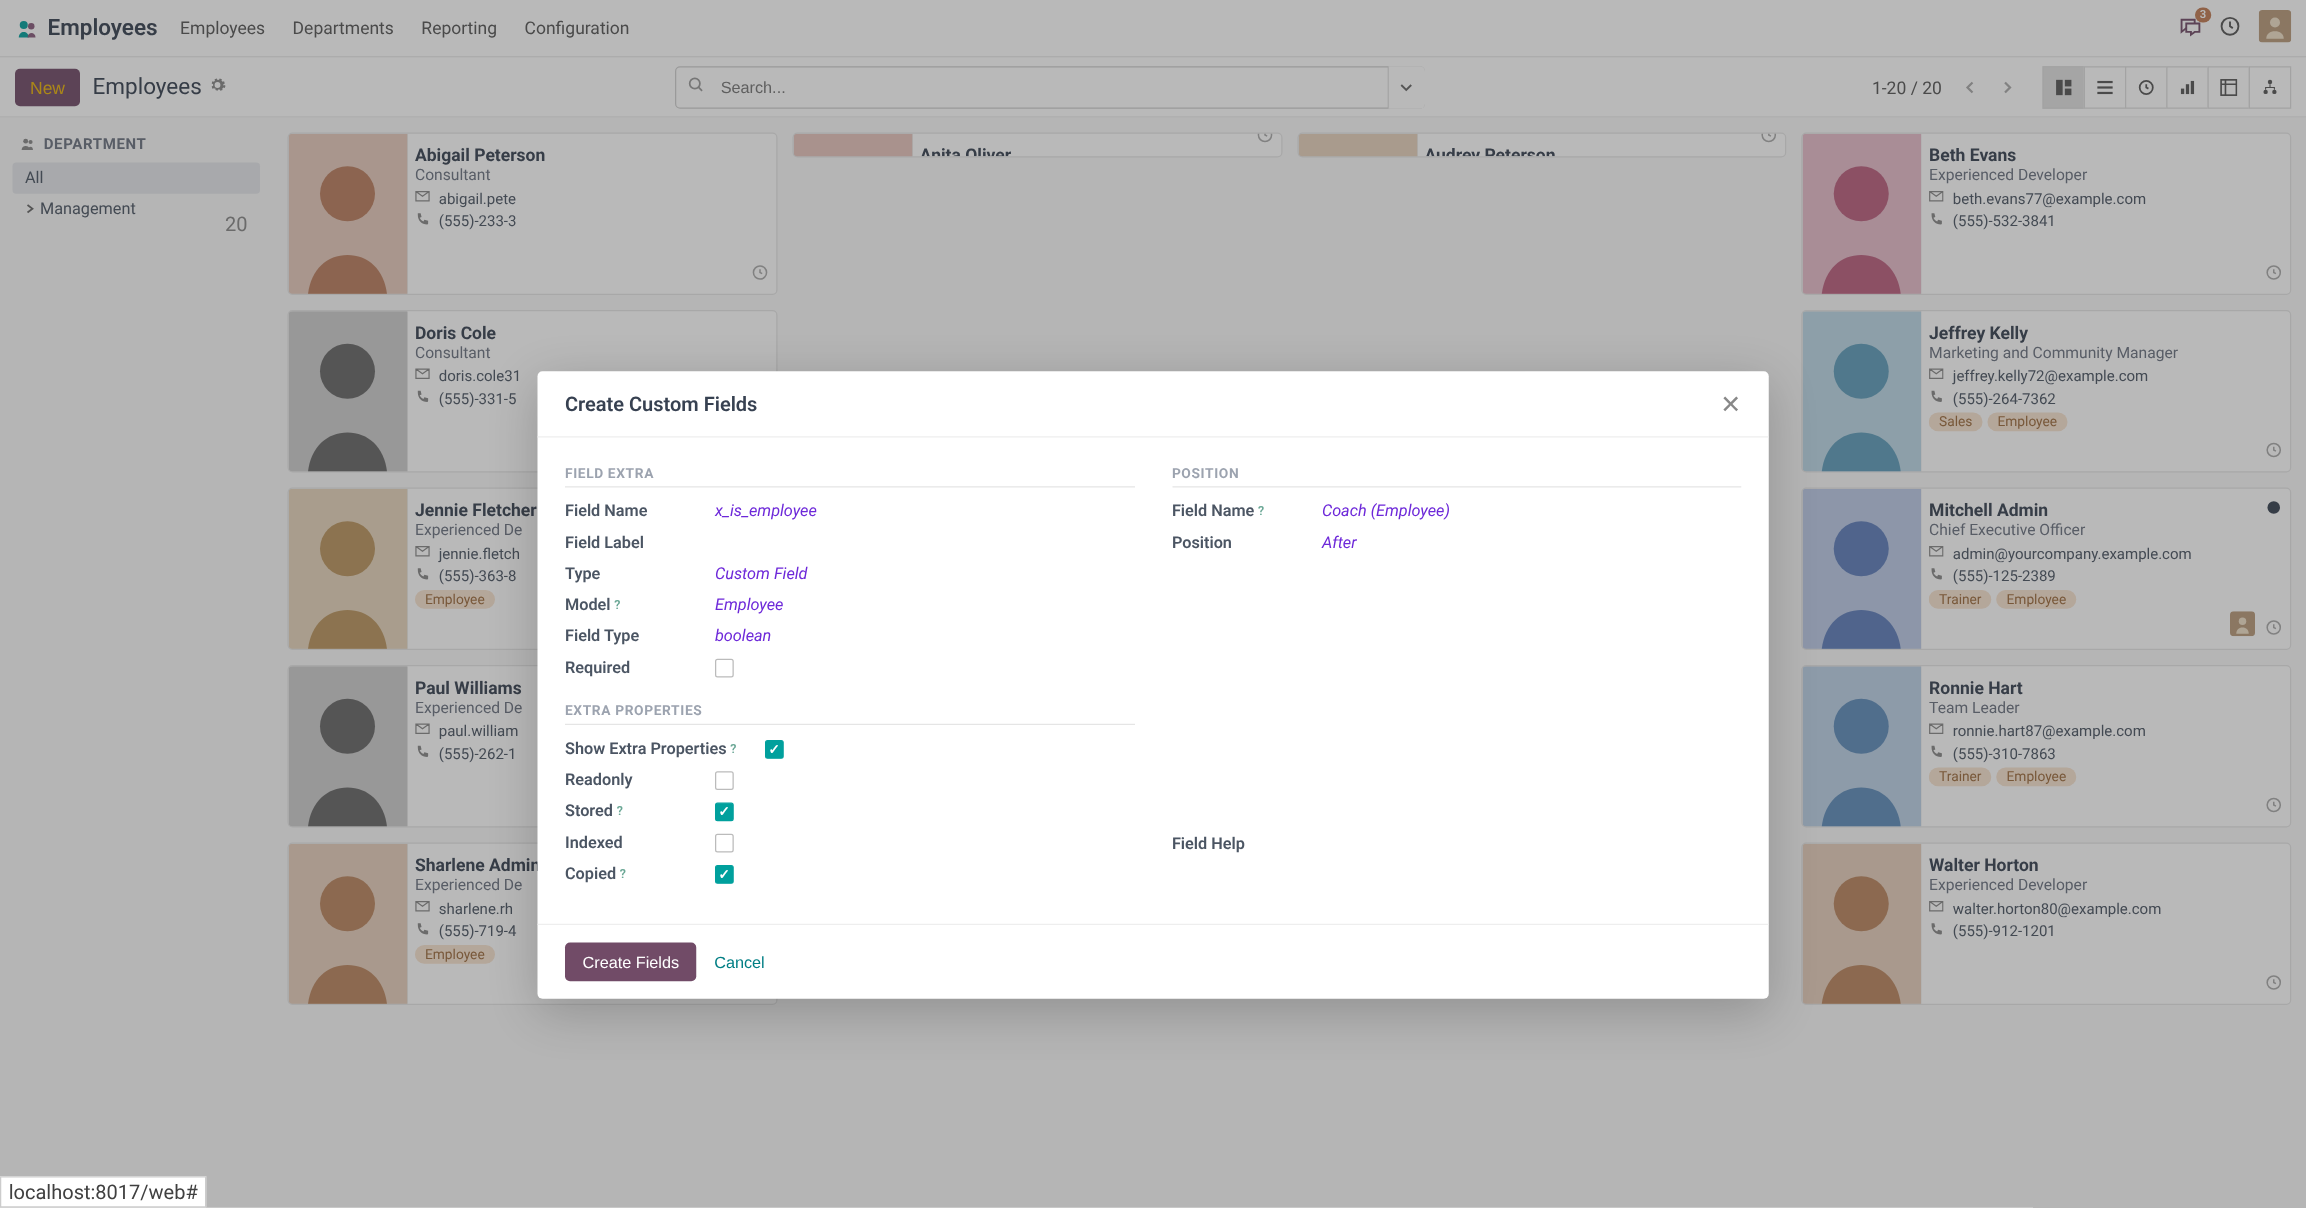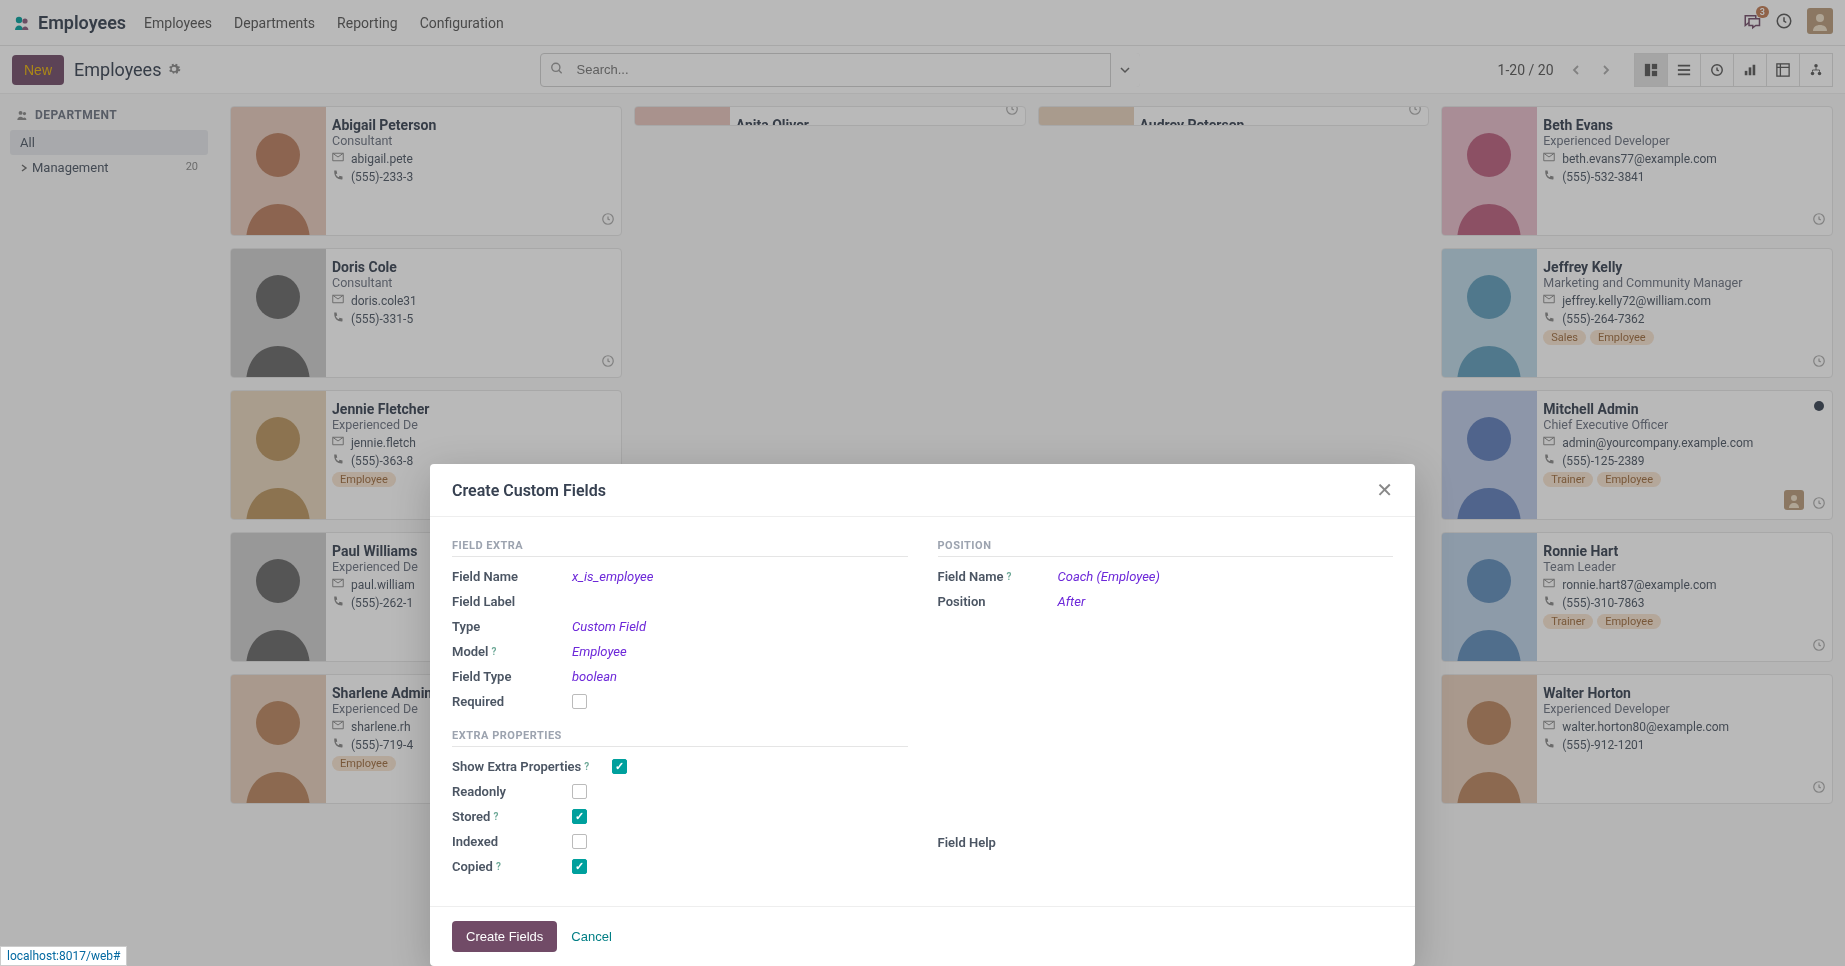--- a/index.html
+++ b/index.html
@@ -30,58 +30,58 @@
 .view-switch { display: flex; gap: 0; margin-left: 6px; }
 .vs-btn { width: 34px; height: 34px; display: inline-flex; align-items: center; justify-content: center; cursor: pointer; background: #fff; border: 1px solid #ddd; margin-left: -1px; color: #555; }
 .vs-btn.active { background: #e0e0e0; }
 
 
 .main { display: flex; height: calc(100% - 94px - 22px); }
 .sidebar { width: 218px; padding: 14px 10px; }
 .side-title { font-weight: 700; letter-spacing: 0.5px; color: #6b7280; font-size: 12px; display: flex; align-items: flex-end; gap: 6px; padding: 0 6px 8px; }
 .side-item { display: flex; justify-content: space-between; padding: 5px 10px; border-radius: 3px; font-size: 13px; color: #4b5563; cursor: pointer; }
 .side-item.active { background: #e5e7eb; }
-.side-item .cnt { color: #888; font-size: 11px; }
+.side-item .cnt { color: #888; font-size: 16px; margin-top: 10px; }
 
 .cards { flex: 1; padding: 12px; display: grid; grid-template-columns: repeat(4, 1fr); gap: 12px; align-content: start; }
 .card { background: #fff; border: 1px solid #e5e5e5; border-radius: 4px; display: flex; gap: 6px; padding: 0; height: 130px; overflow: hidden; position: relative; }
 .card .avatar { width: 95px; height: 130px; background: #ddd; flex-shrink: 0; display: flex; align-items: center; justify-content: center; }
 .avatar svg { width: 100%; height: 100%; }
 .card .info { padding: 10px 6px 6px 0; flex: 1; overflow: hidden; }
 .card .name { font-weight: 700; font-size: 14px; color: #374151; white-space: nowrap; overflow: hidden; }
 .card .role { font-size: 12.5px; color: #6b7280; margin-bottom: 3px; white-space: nowrap; overflow: hidden; }
 .card .row { font-size: 12px; color: #4b5563; display: flex; align-items: center; gap: 6px; margin-top: 3px; white-space: nowrap; overflow: hidden; }
 .card .row .ico { width: 13px; color: #888; flex-shrink: 0; }
 .tags { display: flex; gap: 4px; margin-top: 4px; flex-wrap: wrap; }
 .tag { background: #f8e3cf; color: #9c6b3d; border-radius: 10px; padding: 1px 8px; font-size: 11px; }
 .clk { position: absolute; bottom: 6px; right: 6px; color: #aaa; }
 .status-dot { position: absolute; top: 10px; right: 8px; width: 10px; height: 10px; border-radius: 50%; background: #374151; }
 
 
-.overlay { position: absolute; inset: 0; background: rgba(55,55,55,0.35); display: flex; align-items: flex-end; justify-content: center; padding-top: 130px; }
+.overlay { position: absolute; inset: 0; background: rgba(55,55,55,0.35); display: flex; align-items: center; justify-content: center; padding-top: 130px; }
 .modal { background: #fff; width: 985px; border-radius: 4px; box-shadow: 0 10px 40px rgba(0,0,0,0.2); }
 .modal-hd { padding: 16px 22px; display: flex; align-items: center; justify-content: space-between; border-bottom: 1px solid #eee; }
 .modal-hd h2 { font-size: 16px; font-weight: 600; color: #374151; }
 .close-x { cursor: pointer; color: #888; font-size: 20px; line-height: 1; }
 .modal-body { padding: 22px; display: grid; grid-template-columns: 1fr 1fr; gap: 30px; }
 .section-title { font-size: 11px; font-weight: 700; letter-spacing: 0.5px; color: #9ca3af; border-bottom: 1px solid #e5e5e5; padding-bottom: 4px; margin-bottom: 12px; }
 .form-row { display: flex; align-items: flex-start; margin-bottom: 10px; }
 .form-row .lbl { width: 120px; font-weight: 600; font-size: 13px; color: #4b5563; flex-shrink: 0; display: flex; align-items: center; gap: 3px; }
 .form-row .val { flex: 1; font-size: 13px; color: #6d28d9; font-style: italic; }
 .help-q { color: #6aa795; font-size: 10px; vertical-align: super; cursor: pointer; }
 .txt-input { width: 100%; border: none; border-bottom: 1.5px solid #00a09d; padding: 4px 2px; font-size: 13px; outline: none; color: #4b5563; }
 .chk { width: 15px; height: 15px; border: 1px solid #bbb; border-radius: 2px; display: inline-flex; align-items: center; justify-content: center; cursor: pointer; background: #fff; }
 .chk.checked { background: #00a09d; border-color: #00a09d; }
 .chk.checked::after { content: "✓"; color: #fff; font-size: 11px; font-weight: 700; }
 .modal-ft { padding: 14px 22px; border-top: 1px solid #eee; display: flex; gap: 14px; align-items: center; }
 .btn-primary { background: #714b67; color: #fff; border: none; padding: 8px 14px; border-radius: 4px; cursor: pointer; font-size: 13px; }
 .btn-link { background: none; border: none; color: #017e84; cursor: pointer; font-size: 13px; }
 
 
-.statusbar { position: absolute; bottom: 0; left: 0; background: #fff; border: 1px solid #ccc; padding: 2px 6px; font-size: 12px; color: #0369a1; }
+.statusbar { position: absolute; bottom: 0; left: 0; background: #fff; border: 1px solid #ccc; padding: 2px 6px; font-size: 16px; color: #404040; }
 </style>
 </head>
 <body>
 
 <div class="topnav">
   <div class="app-logo">
     <span class="logo-ico">
       <svg width="20" height="20" viewBox="0 0 20 20">
           <circle cx="7" cy="7" r="3.2" fill="#00a09d"></circle>
           <circle cx="13" cy="8" r="2.6" fill="#875a7b"></circle>
@@ -370,21 +370,21 @@
             <path d="M15 135c0-24 14-38 32-38s32 14 32 38" fill="hsl(200,40%,55%)"></path>
           </svg>
         </div>
     <div class="info">
       <div class="name">Jeffrey Kelly</div>
       <div class="role">Marketing and Community Manager</div>
       <div class="row">
             <span class="ico"><svg width="12" height="12" viewBox="0 0 16 16" fill="currentColor">
                 <path d="M1 3h14v10H1zM1 3l7 5 7-5" fill="none" stroke="currentColor" stroke-width="1.3"></path>
               </svg></span>
-            <span>jeffrey.kelly72@william.com</span>
+            <span>jeffrey.kelly72@example.com</span>
           </div>
       <div class="row">
             <span class="ico"><svg width="12" height="12" viewBox="0 0 16 16" fill="currentColor">
                 <path d="M3 2l3 0 1 4-2 1c1 2 2 3 4 4l1-2 4 1v3c0 1-1 1-1 1-6 0-10-4-10-10 0 0 0-1 0-2z"></path>
               </svg></span>
             <span>(555)-264-7362</span>
           </div>
       <div class="tags">
             <span class="tag">Sales</span>
             <span class="tag">Employee</span>

